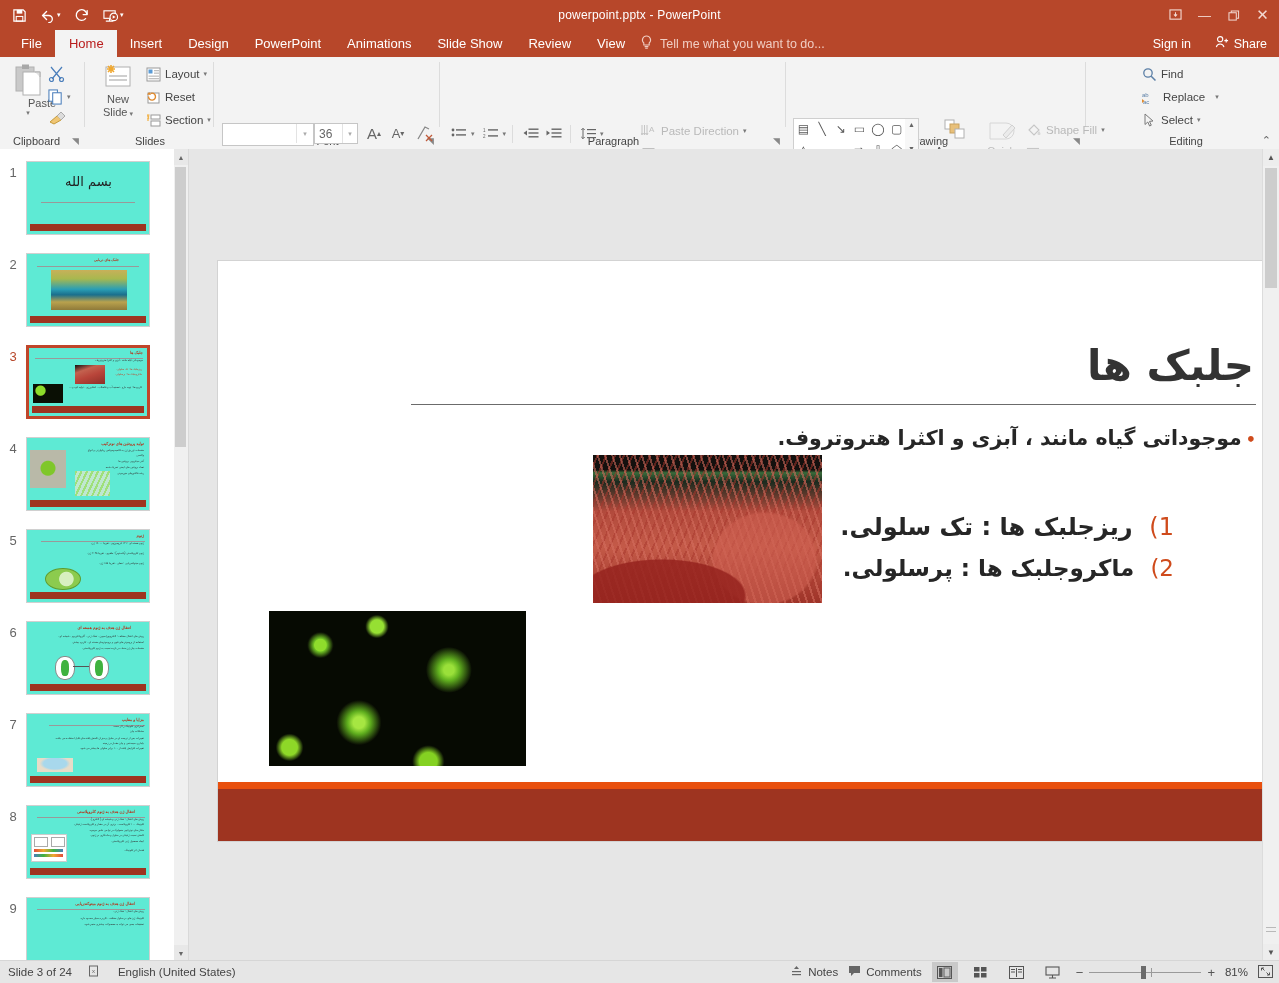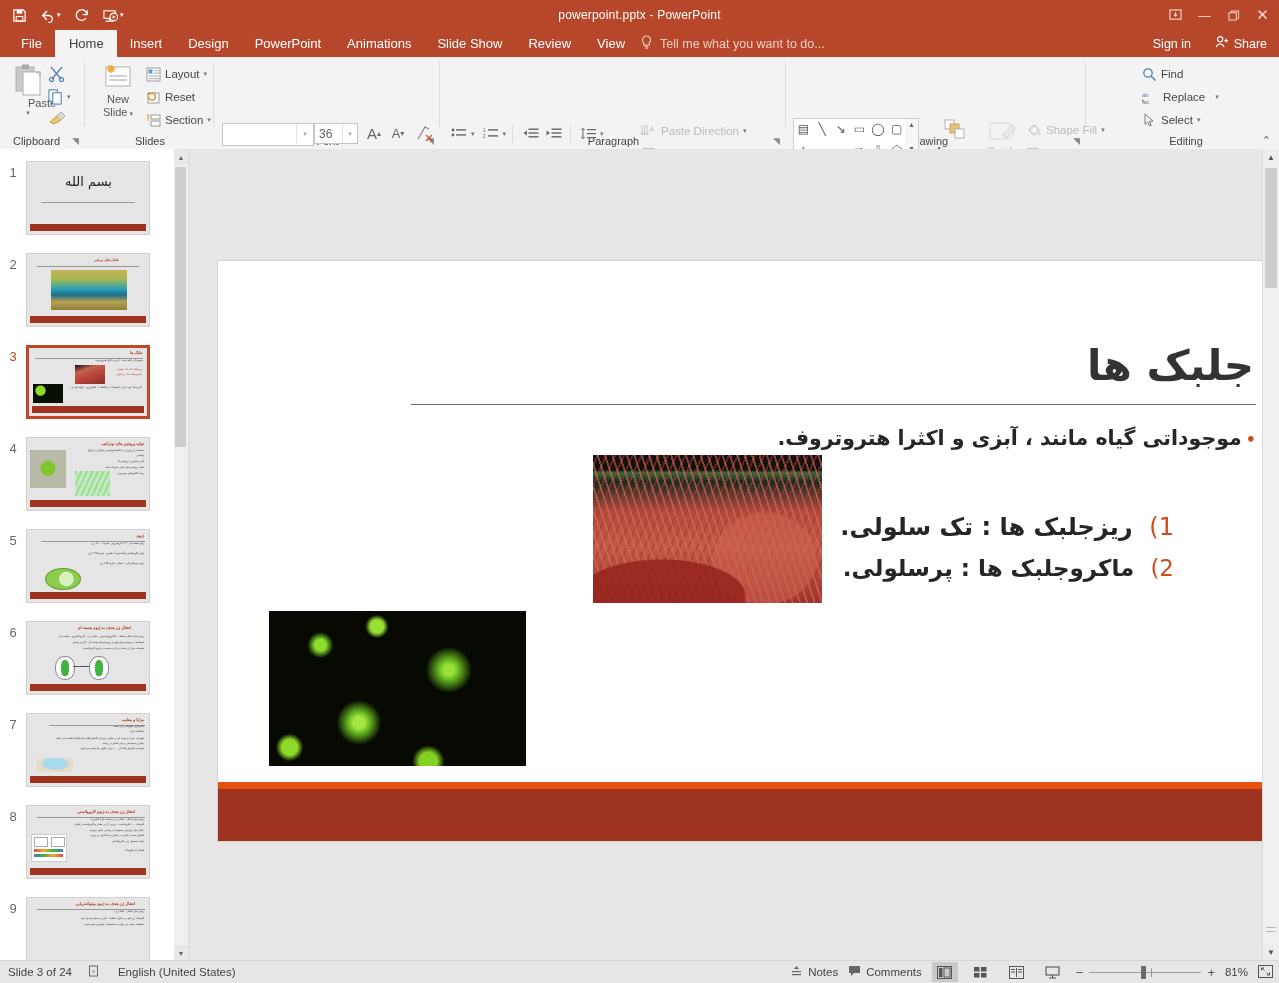--- a/index.html
+++ b/index.html
@@ -40,21 +40,21 @@
   .tabbar {
     position: absolute; top: 30px; left: 0; width: 1279px; height: 27px;
     background: #b7472a;
   }
   .tabs { position: absolute; left: 8px; top: 0; height: 27px; display: flex; align-items: stretch; }
   .tab {
     padding: 0 13px; height: 27px; display: flex; align-items: center;
     font-size: 13px; color: #ffffff; white-space: nowrap; cursor: default;
   }
   .tab.filetab { color:#fff; }
-  .tab.active { background: #f3f3f3; color: #404040; padding-left: 14px; }
+  .tab.active { background: #f3f3f3; color: #b91c1c; padding-left: 14px; }
   .tellme {
     position: absolute; left: 640px; top: 0; height: 27px; display: flex; align-items: center;
     gap: 7px; font-size: 12.5px; color: #f0cdc3; font-style: normal;
   }
   .signin {
     position: absolute; right: 88px; top: 0; height: 27px; display:flex; align-items:center;
     font-size: 12.5px; color: #ffffff;
   }
   .sharebtn {
     position: absolute; right: 4px; top: 0; height: 27px; display:flex; align-items:center; gap:5px;
@@ -117,21 +117,21 @@
   .thumbpane {
     position: absolute; left: 0; top: 149px; width: 174px; height: 812px;
     background: #ffffff; border-right: 1px solid #d9d9d9; overflow: hidden;
   }
   .thumb-row { position: absolute; left: 0; width: 174px; display: flex; }
   .thumb-num {
     width: 26px; text-align: center; font-size: 13px; color: #666; padding-top: 4px;
   }
   .thumb-num.sel { color: #b7472a; }
   .thumb {
-    width: 124px; height: 74px; background: #e5e5e5; border: 1px solid #d0d0d0;
+    width: 124px; height: 74px; background: #5eead4; border: 1px solid #d0d0d0;
     position: relative; overflow: hidden; box-sizing: border-box;
   }
   .thumb.sel { border: 3px solid #c0462a; }
   .tbar { position: absolute; left: 3px; right: 3px; bottom: 3px; height: 7px; background: #9e3420; }
   .tline { position: absolute; height: 1px; background: #999; }
   .ttxt { position: absolute; color: #333; font-size: 2.6px; white-space: nowrap; line-height: 3.6px; direction: rtl; }
   .ttitle { position: absolute; color: #b23a22; font-size: 4px; white-space: nowrap; direction: rtl; font-weight: bold; }
   .timg { position: absolute; overflow:hidden; }
 
   .thumbscroll {

